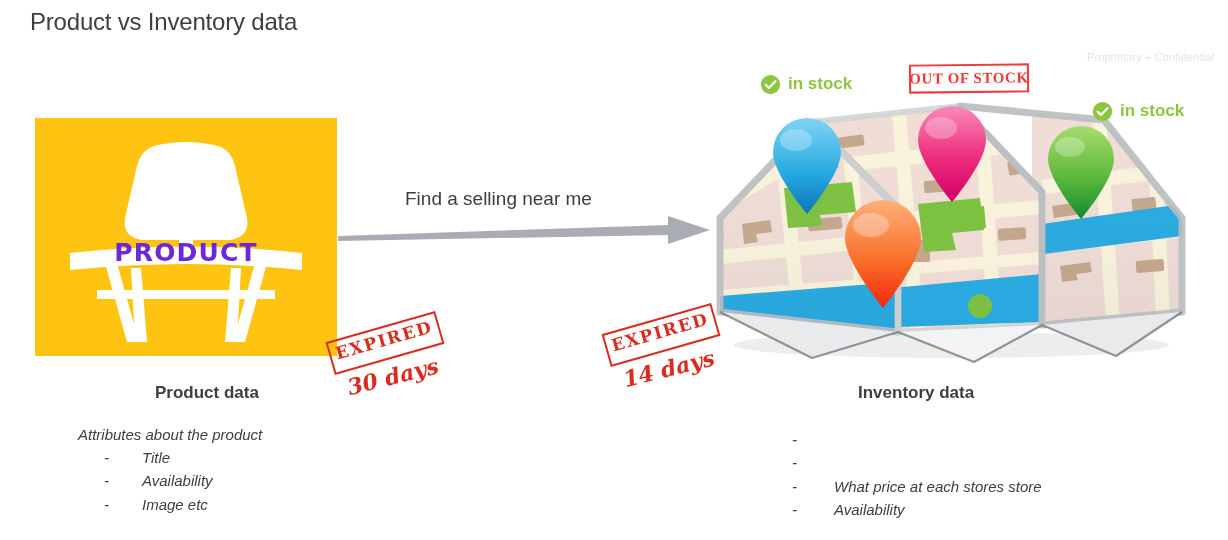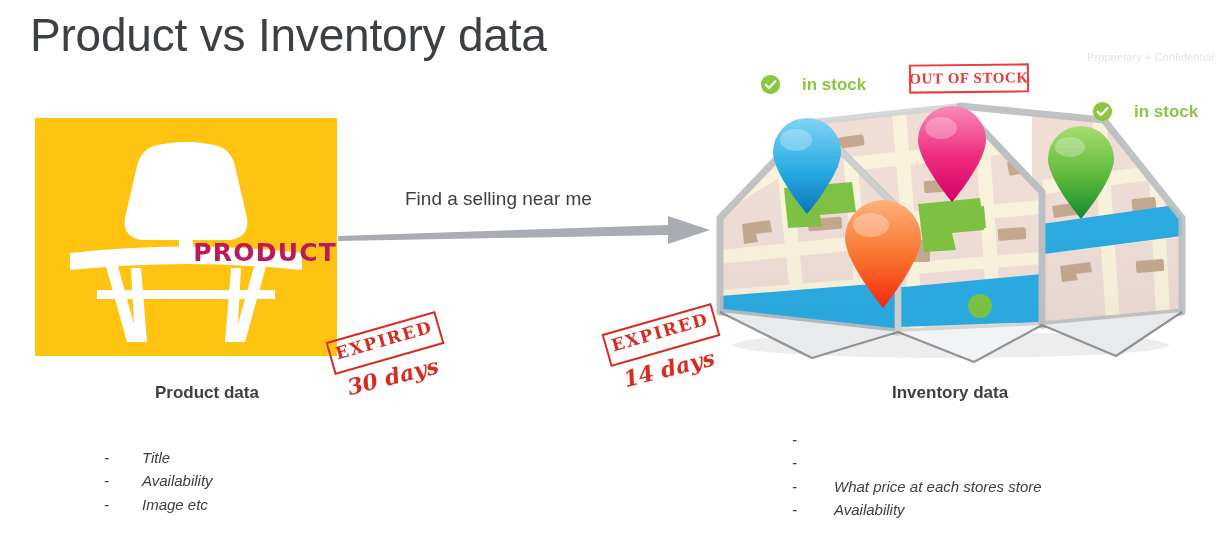--- a/index.html
+++ b/index.html
@@ -4,53 +4,53 @@
 <style>
   html,body{margin:0;padding:0;}
   body{
     width:1228px;height:540px;background:#ffffff;position:relative;overflow:hidden;
     font-family:"Liberation Sans","DejaVu Sans",sans-serif;color:#3c4043;
   }
   .stage{position:absolute;inset:0;}
 
   
   #page-title{
-    position:absolute;left:30px;top:8px;font-size:46px;font-weight:400;
+    position:absolute;left:30px;top:8px;font-size:24px;font-weight:400;
     color:#3c4043;letter-spacing:-0.2px;white-space:nowrap;
   }
   #confidential{
     position:absolute;right:14px;top:6px;font-size:11px;color:#e4e4e4;
     letter-spacing:.1px;white-space:nowrap;margin-top:45px;
   }
 
   
   #product-tile{
     position:absolute;left:35px;top:118px;width:302px;height:238px;
     background:#ffc412;
   }
   #chair-icon{position:absolute;left:0;top:0;width:100%;height:100%;}
   #product-overlay-text{
-    position:absolute;left:0;top:120px;width:100%;text-align:right;
-    font-size:25px;font-weight:700;color:#be185d;letter-spacing:1.2px;
+    position:absolute;left:0;top:120px;width:100%;text-align:center;
+    font-size:25px;font-weight:700;color:#6d28d9;letter-spacing:1.2px;
     font-family:"DejaVu Sans",sans-serif;
   }
 
   
   #flow-arrow{position:absolute;left:338px;top:210px;width:372px;height:40px;}
   #arrow-label{
     position:absolute;left:405px;top:188px;font-size:19px;color:#3c4043;
     white-space:nowrap;
   }
 
   
   #map-illustration{position:absolute;left:712px;top:100px;width:478px;height:272px;}
 
   
   .stock-label{
-    position:absolute;display:flex;align-items:center;gap:21px;white-space:nowrap;
+    position:absolute;display:flex;align-items:flex-start;gap:7px;white-space:nowrap;
     font-size:17px;font-weight:700;color:#8cc63f;
   }
   #stock-label-left{left:760px;top:74px;}
   #stock-label-right{left:1092px;top:101px;}
   .check-badge{width:21px;height:21px;flex:0 0 21px;}
 
   
   #out-of-stock-stamp{
     position:absolute;left:909px;top:64px;width:116px;height:25px;
     border:2px solid #f03a3a;display:flex;align-items:center;justify-content:center;
@@ -81,21 +81,21 @@
     font-weight:700;font-size:22px;color:#d92b1f;
     transform:rotate(-14deg);white-space:nowrap;
   }
 
   
   .section-heading{
     position:absolute;font-size:17px;font-weight:700;color:#3c4043;
     white-space:nowrap;
   }
   #heading-product{left:120px;top:383px;margin-left:35px;}
-  #heading-inventory{left:892px;top:383px;}
+  #heading-inventory{left:858px;top:383px;}
 
   #product-intro{
     position:absolute;left:78px;top:426px;font-size:15px;font-style:italic;
     color:#3c4043;white-space:nowrap;
   }
   .bullet-list{position:absolute;margin:0;padding:0;list-style:none;}
   .bullet-row{display:flex;font-size:15px;font-style:italic;color:#3c4043;line-height:1.55;}
   .bullet-dash{width:38px;flex:0 0 38px;}
   #product-bullets{left:104px;top:446px;}
   #inventory-bullets{left:792px;top:428px;width:330px;}
@@ -297,20 +297,21 @@
 
   <div class="expired-stamp" id="expired-stamp-inventory">
     <div class="stamp-box"></div>
     <div class="stamp-word">EXPIRED</div>
     <div class="stamp-days">14 days</div>
   </div>
 
   <div class="section-heading" id="heading-product">Product data</div>
   <div class="section-heading" id="heading-inventory">Inventory data</div>
 
+  <div id="product-intro">Attributes about the product</div>
 
   <ul class="bullet-list" id="product-bullets">
     <li class="bullet-row">
       <span class="bullet-dash">-</span>
       <span>Title</span>
     </li>
     <li class="bullet-row">
       <span class="bullet-dash">-</span>
       <span>Availability</span>
     </li>

